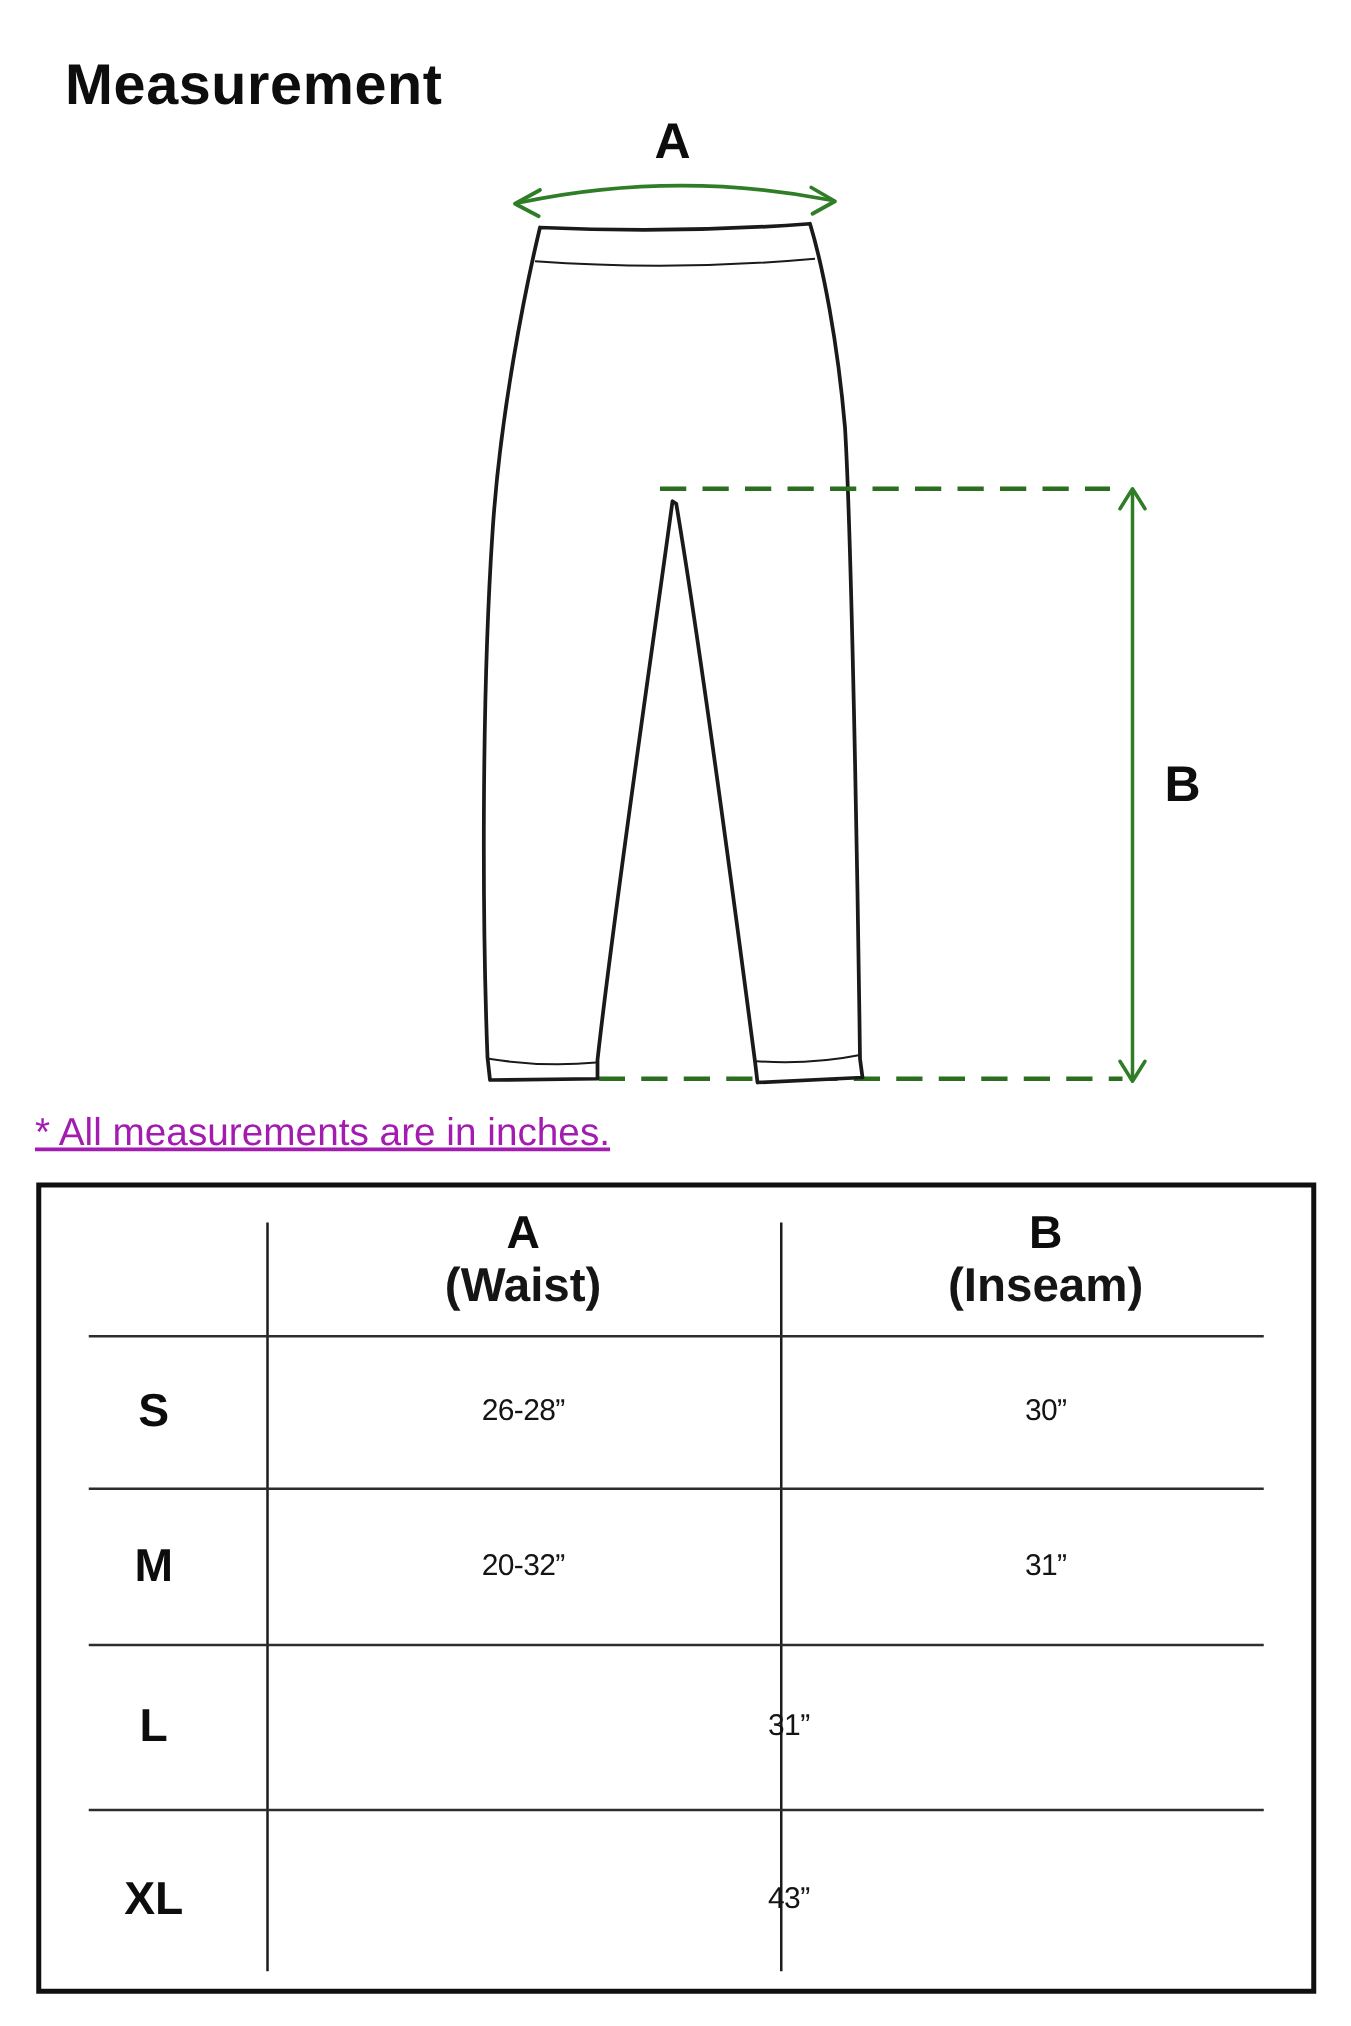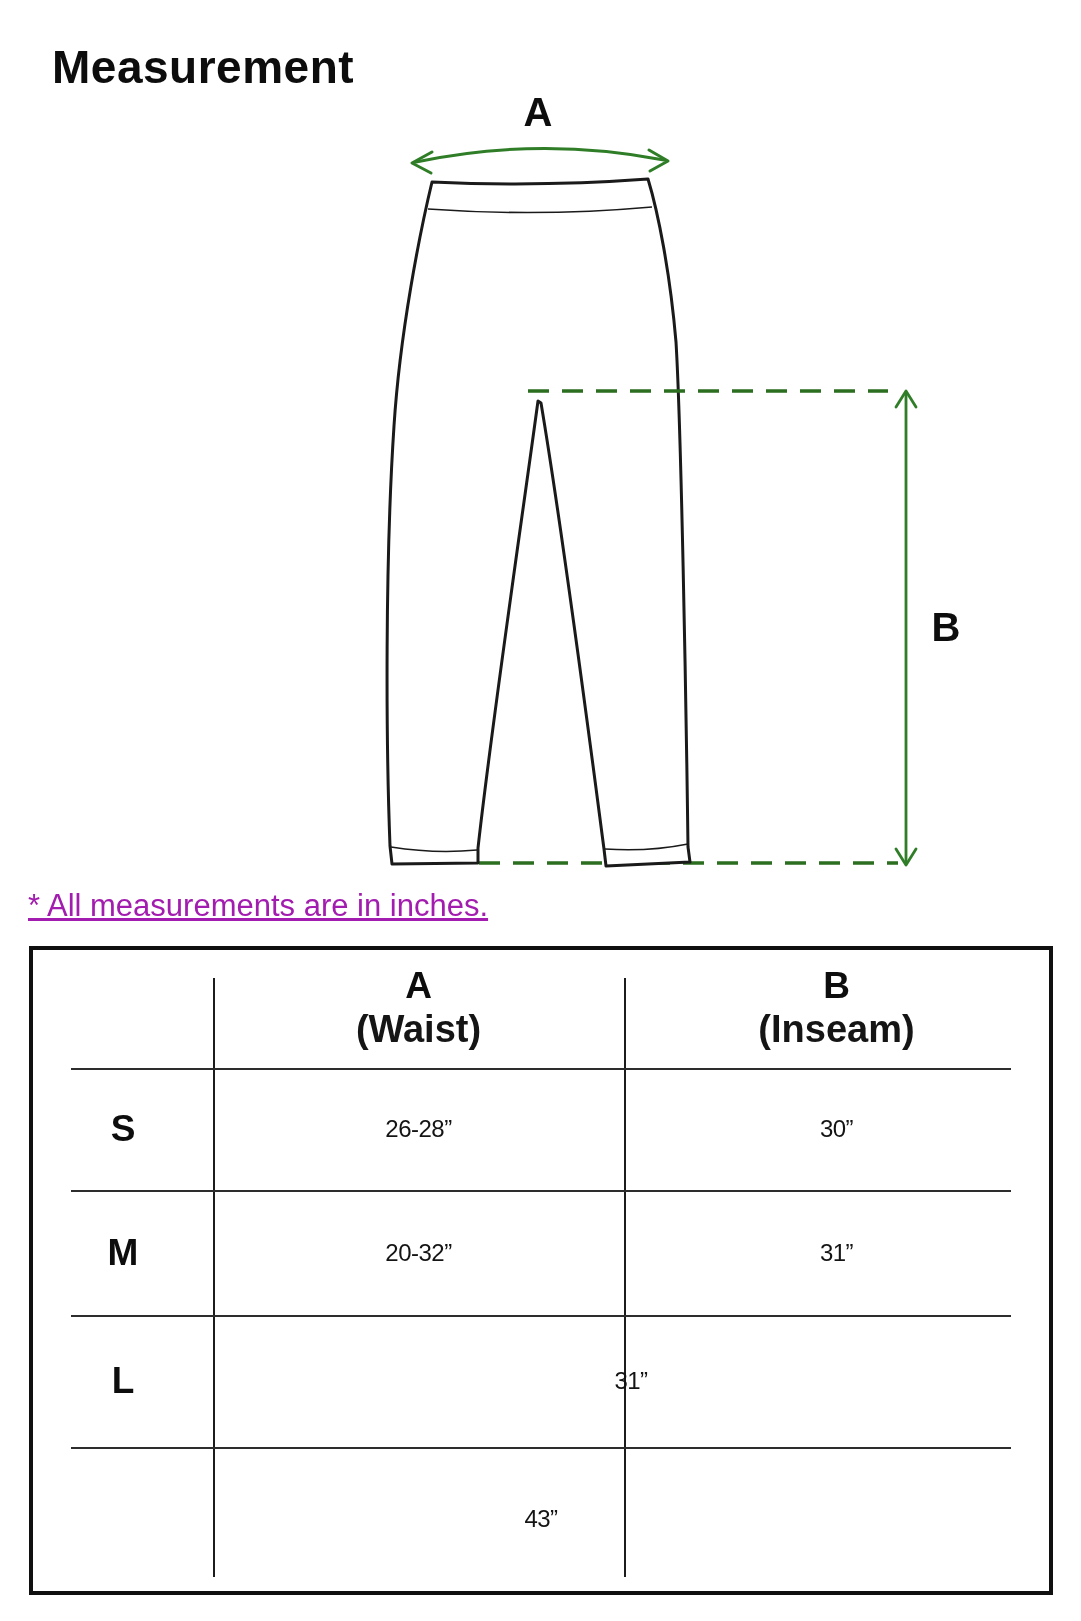--- a/index.html
+++ b/index.html
@@ -174,17 +174,18 @@
       <div class="cell a-col value-text">20-32”</div>
       <div class="cell b-col value-text">31”</div>
     </div>
 
     <div class="t-row row-l">
       <div class="cell size-col size-label">L</div>
       <div class="cell b-col value-text">31”</div>
     </div>
 
     <div class="t-row row-xl">
+      <div class="cell size-col size-label">XL</div>
       <div class="cell b-col value-text">43”</div>
     </div>
   </div>
 
 </div>
 
 </body></html>

